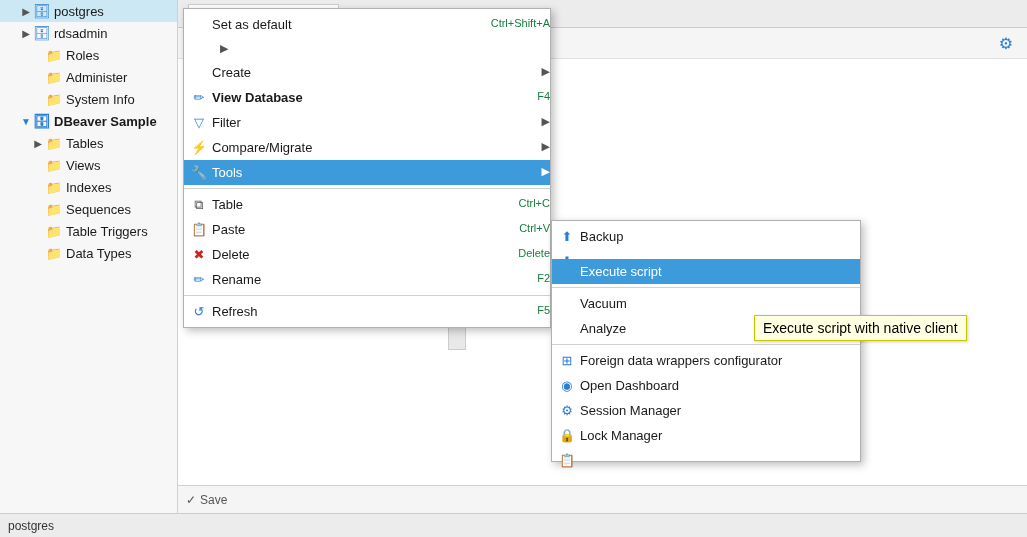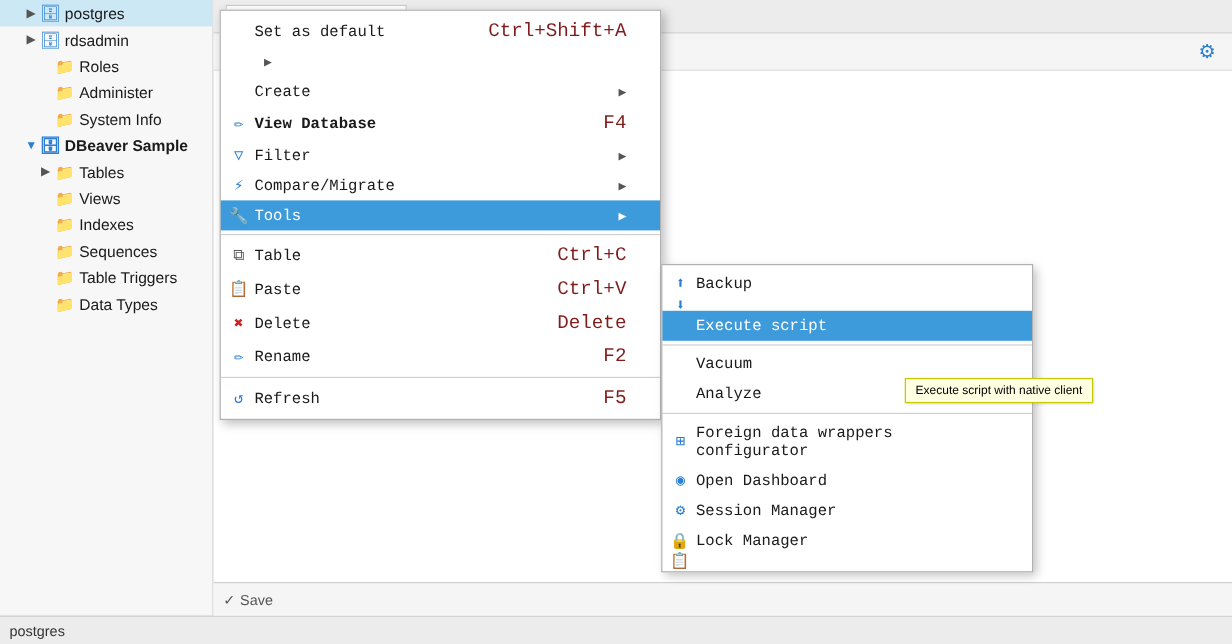--- a/index.html
+++ b/index.html
@@ -177,48 +177,46 @@
       width: 368px;
       background: #fff;
       border: 1px solid #b0b0b0;
       box-shadow: 3px 3px 8px rgba(0,0,0,0.25);
       z-index: 100;
       padding: 3px 0;
     }
 
     .menu-item {
       display: flex;
-      align-items: center;
-      padding: 5px 28px 5px 28px;
+      padding: 5px 0 5px 28px;
       cursor: pointer;
       color: #1a1a1a;
       position: relative;
       font-size: 13px;
-      font-family: Liberation Mono, monospace;
     }
     .menu-item.highlighted { background: #3d9bdb; color: #fff; }
     .menu-item.highlighted .submenu-arrow { color: #fff; }
 
     .menu-item .menu-icon {
       position: absolute;
       left: 6px;
       width: 18px;
       display: flex;
       align-items: center;
       justify-content: center;
       font-size: 13px;
     }
 
     .menu-item .menu-label { flex: 1; }
     .menu-item .menu-label.bold { font-weight: bold; }
 
     .menu-item .menu-shortcut {
       margin-left: 24px;
-      color: #7f1d1d;
-      font-size: 16px;
+      color: #15803d;
+      font-size: 11px;
       white-space: nowrap;
     }
 
     .menu-item .submenu-arrow {
       margin-left: 8px;
       color: #555;
       font-size: 11px;
     }
 
     .menu-separator {
@@ -245,21 +243,21 @@
     }
 
     
     .tooltip {
       position: absolute;
       top: 315px;
       left: 754px;
       background: #ffffe1;
       border: 1px solid #c8c800;
       padding: 4px 8px;
-      font-size: 10px;
+      font-size: 14px;
       color: #000;
       z-index: 300;
       white-space: nowrap;
       box-shadow: 1px 1px 3px rgba(0,0,0,0.2);
     }
 
     .indent-1 { padding-left: 20px; }
     .indent-2 { padding-left: 32px; }
   </style>
 </head>

